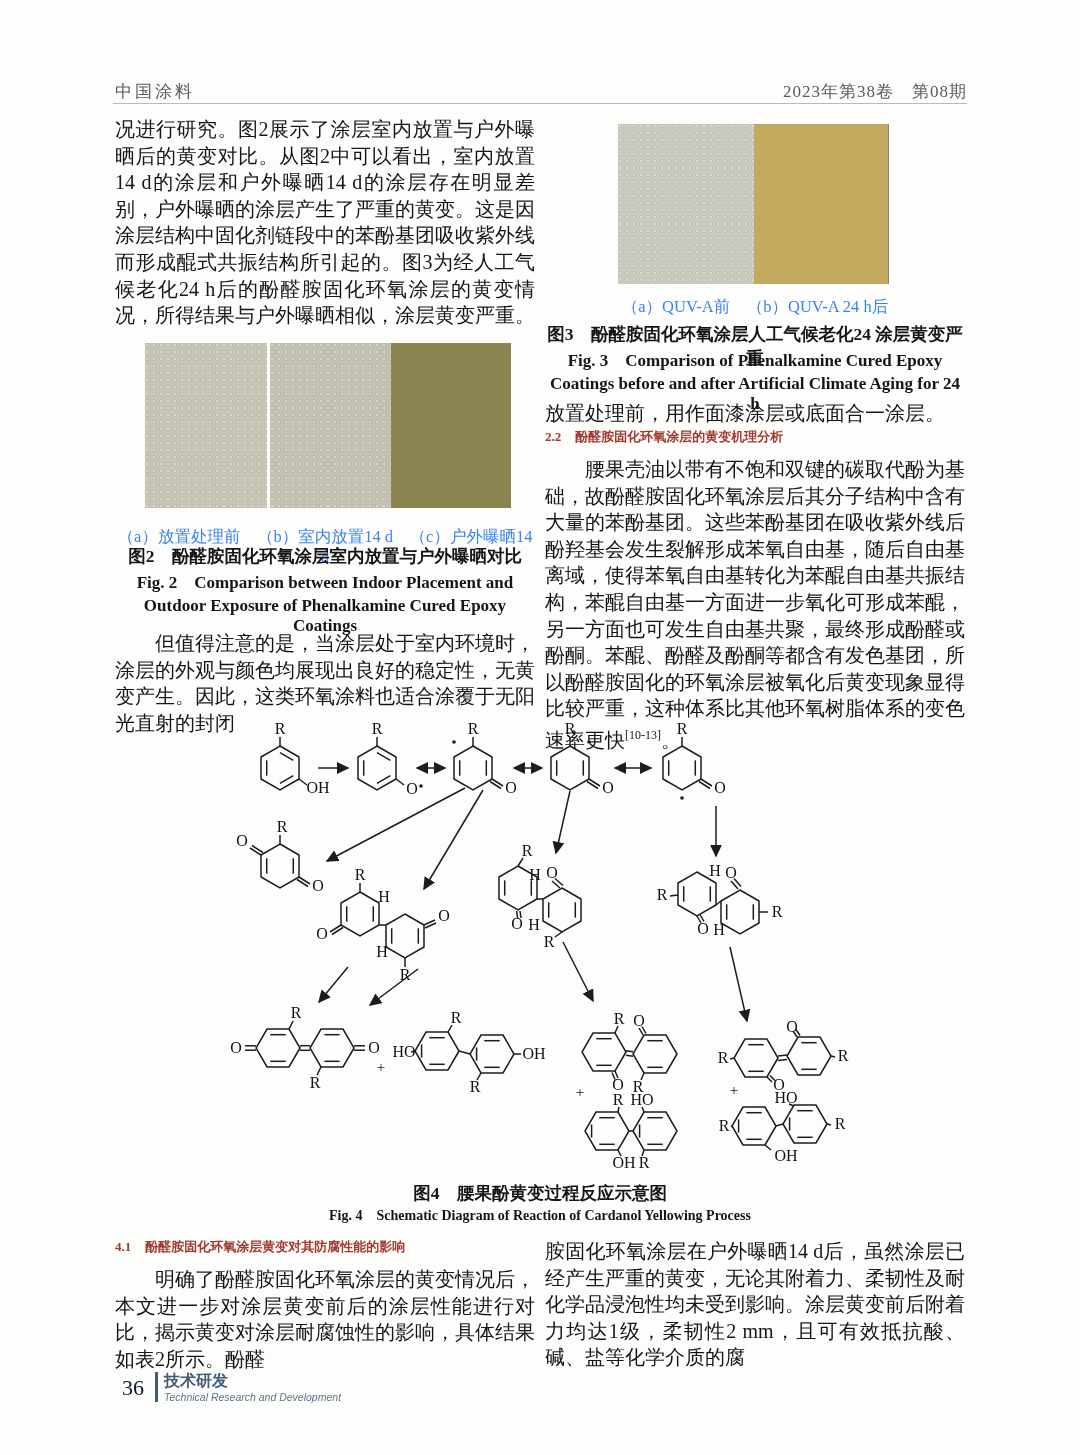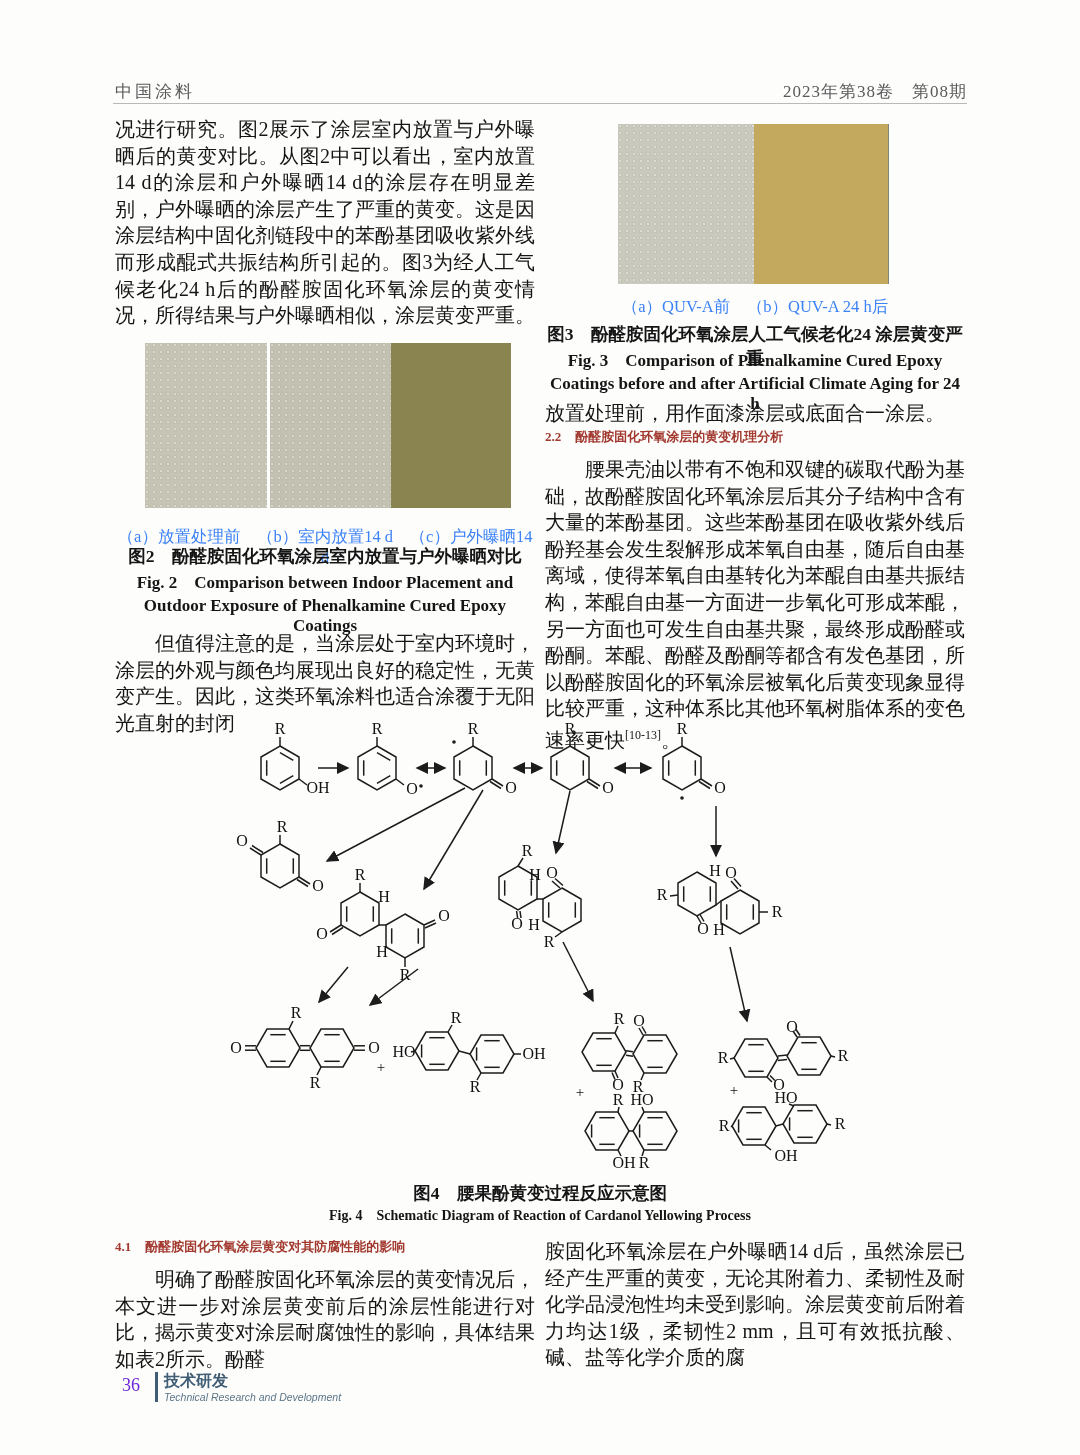--- a/index.html
+++ b/index.html
@@ -19,21 +19,21 @@
   .sec-head .num{margin-right:14px;}
   sup{font-size:12px;}
   
   .photo{display:flex;}
   .panel{height:100%;}
   .speck{background-image:radial-gradient(circle at 30% 30%, rgba(255,255,255,0.35) 0 1px, rgba(0,0,0,0.04) 1.5px, transparent 2.5px);background-size:7px 7px;}
   
   .cap-cn-wide{font-weight:bold;font-size:17.5px;text-align:center;width:850px;}
   .cap-en-wide{font-weight:bold;font-size:14px;text-align:center;width:850px;}
   
-  .foot-num{font-size:18px;color:#6d28d9;}
+  .foot-num{font-size:22px;color:#0f172a;}
   .foot-bar{width:3px;height:30px;background:#3f5d74;}
   .foot-cn{font-size:16px;font-weight:bold;color:#3f5d74;font-family:"Liberation Sans",sans-serif;}
   .foot-en{font-size:10.5px;color:#5b7588;font-family:"Liberation Sans",sans-serif;font-style:italic;}
   
   #fig4-svg line,#fig4-svg polygon,#fig4-svg path.bond{stroke:#1c1c1c;stroke-width:1.5;fill:none;}
   #fig4-svg text{font:16px "Liberation Serif","DejaVu Serif",serif;fill:#111;text-anchor:middle;}
   #fig4-svg text.plus{font-size:15px;}
   #fig4-svg circle.raddot{fill:#1c1c1c;stroke:none;}
 </style>
 </head>

